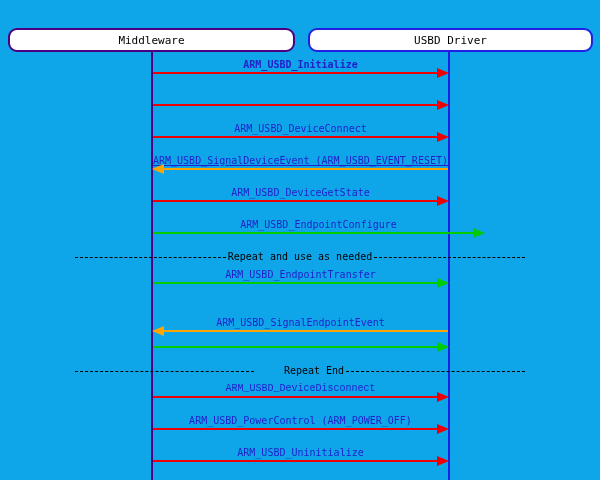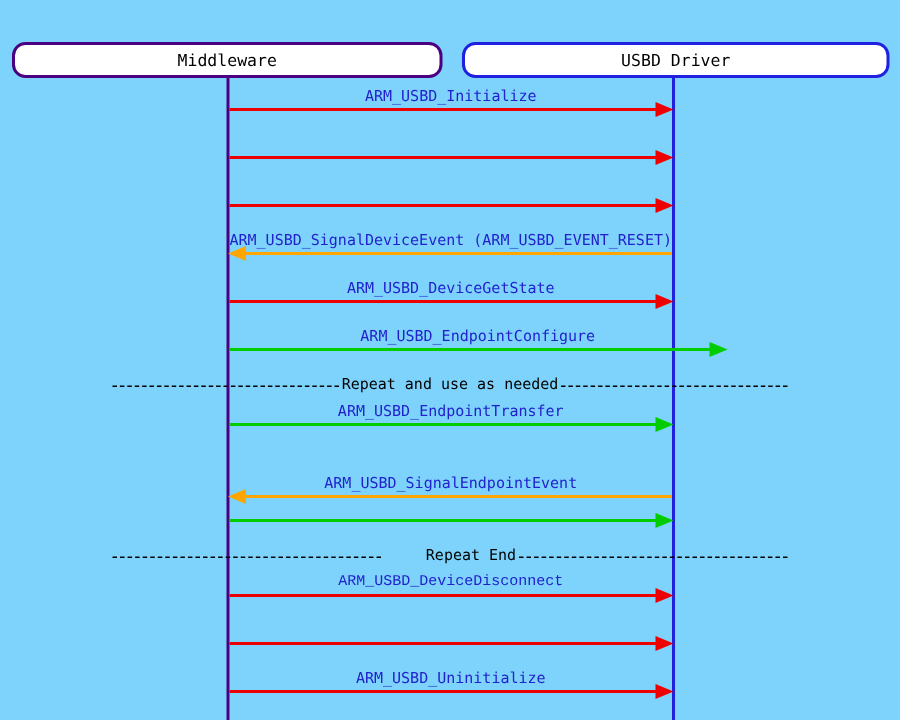--- a/index.html
+++ b/index.html
@@ -1,17 +1,17 @@
 <!DOCTYPE html>
 <html><head>
 <meta charset="utf-8">
 <style>
   html, body { margin:0; padding:0; background:#ffffff; }
   .diagram {
-    position:relative; width:600px; height:480px; background:#7dd3fc;
+    position:relative; width:600px; height:480px; background:#0ea5e9;
     font-family:"DejaVu Sans Mono", monospace; overflow:hidden;
   }
   .actor-box {
     position:absolute; top:28px; height:20px; background:#ffffff;
     border-radius:9px; display:flex; align-items:center; justify-content:center;
     font-size:11px; color:#000000; z-index:3;
   }
   #actor-middleware { left:8px;   width:283px; border:2px solid #4B0082; }
   #actor-usbd       { left:308px; width:281px; border:2px solid #2020E0; }
   .lifeline { position:absolute; top:50px; height:430px; width:2px; z-index:1; }
@@ -44,35 +44,36 @@
 <div class="diagram">
   <div class="actor-box" id="actor-middleware">
     <span>Middleware</span>
   </div>
   <div class="actor-box" id="actor-usbd">
     <span>USBD Driver</span>
   </div>
   <div class="lifeline" id="lifeline-middleware" style="background: rgb(75, 0, 130);"></div>
   <div class="lifeline" id="lifeline-usbd" style="background: rgb(32, 32, 224);"></div>
   <div id="rows">
-      <div class="msg" style="top: 54px;">
+      <div class="msg" style="top: 54px; font-weight: bold;">
         <div class="lbl" style="color: rgb(34, 34, 204);">ARM_USBD_Initialize</div>
         <div class="line right" style="background: rgb(238, 0, 0);"></div>
         <div class="head right" style="border-left-color: rgb(238, 0, 0);"></div>
       </div>
       <div class="msg" style="top: 86px;">
         <div class="line right" style="background: rgb(238, 0, 0);"></div>
         <div class="head right" style="border-left-color: rgb(238, 0, 0);"></div>
       </div>
       <div class="msg" style="top: 118px;">
+        <div class="lbl" style="color: rgb(34, 34, 204);">ARM_USBD_DeviceConnect</div>
         <div class="line right" style="background: rgb(238, 0, 0);"></div>
         <div class="head right" style="border-left-color: rgb(238, 0, 0);"></div>
       </div>
       <div class="msg" style="top: 150px;">
-        <div class="lbl" style="color: rgb(34, 34, 204);">ARM_USBD_SignalDeviceEvent (ARM_USBD_EVENT_RESET)</div>
+        <div class="lbl" style="color: rgb(34, 34, 204); text-decoration: underline;">ARM_USBD_SignalDeviceEvent (ARM_USBD_EVENT_RESET)</div>
         <div class="line left" style="background: rgb(255, 165, 0);"></div>
         <div class="head left" style="border-right-color: rgb(255, 165, 0);"></div>
       </div>
       <div class="msg" style="top: 182px;">
         <div class="lbl" style="color: rgb(34, 34, 204);">ARM_USBD_DeviceGetState</div>
         <div class="line right" style="background: rgb(238, 0, 0);"></div>
         <div class="head right" style="border-left-color: rgb(238, 0, 0);"></div>
       </div>
       <div class="msg" style="top: 214px; padding-left: 36px;">
         <div class="lbl" style="color: rgb(34, 34, 204);">ARM_USBD_EndpointConfigure</div>
@@ -98,20 +99,21 @@
       </div>
       <div class="divider" style="top: 363px;">
         <span class="dlbl" style="color: rgb(0, 0, 0); margin-left: 28px;">Repeat End</span>
       </div>
       <div class="msg" style="top: 378px; font-family: Liberation Mono, monospace;">
         <div class="lbl" style="color: rgb(34, 34, 204);">ARM_USBD_DeviceDisconnect</div>
         <div class="line right" style="background: rgb(238, 0, 0);"></div>
         <div class="head right" style="border-left-color: rgb(238, 0, 0);"></div>
       </div>
       <div class="msg" style="top: 410px;">
+        <div class="lbl" style="color: rgb(34, 34, 204);">ARM_USBD_PowerControl (ARM_POWER_OFF)</div>
         <div class="line right" style="background: rgb(238, 0, 0);"></div>
         <div class="head right" style="border-left-color: rgb(238, 0, 0);"></div>
       </div>
       <div class="msg" style="top: 442px;">
         <div class="lbl" style="color: rgb(34, 34, 204);">ARM_USBD_Uninitialize</div>
         <div class="line right" style="background: rgb(238, 0, 0);"></div>
         <div class="head right" style="border-left-color: rgb(238, 0, 0);"></div>
       </div>
     </div>
 </div>

